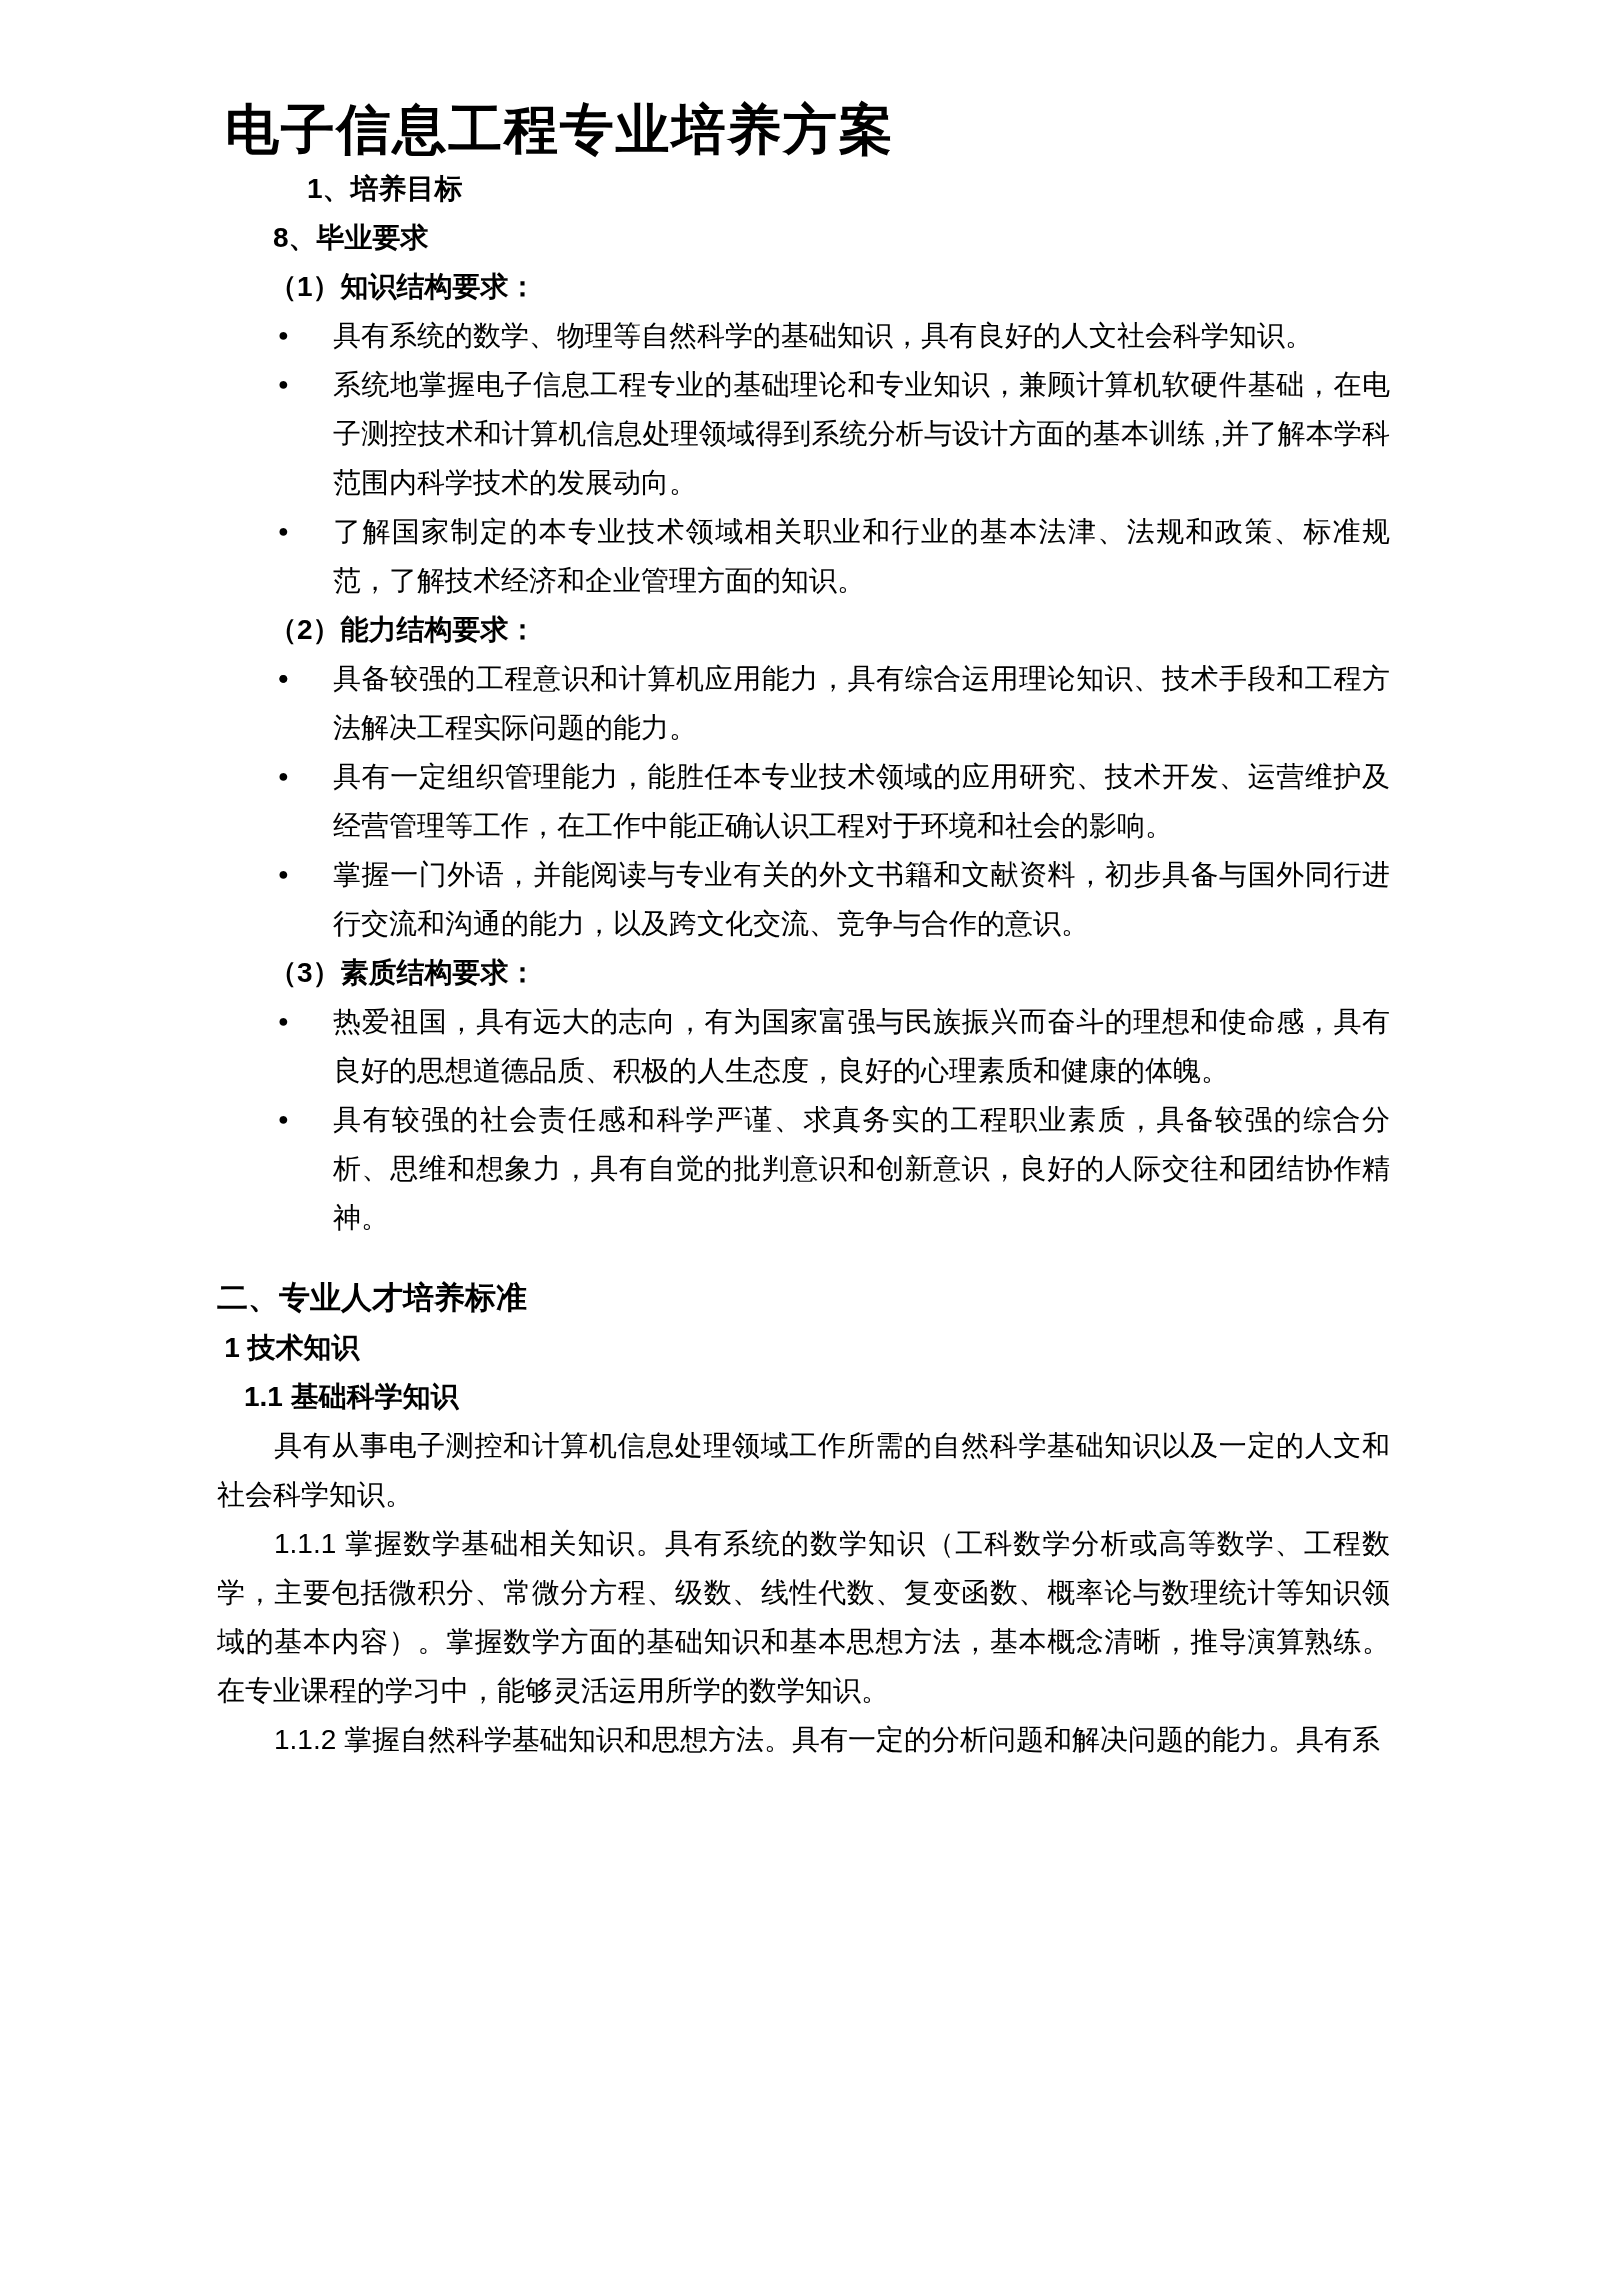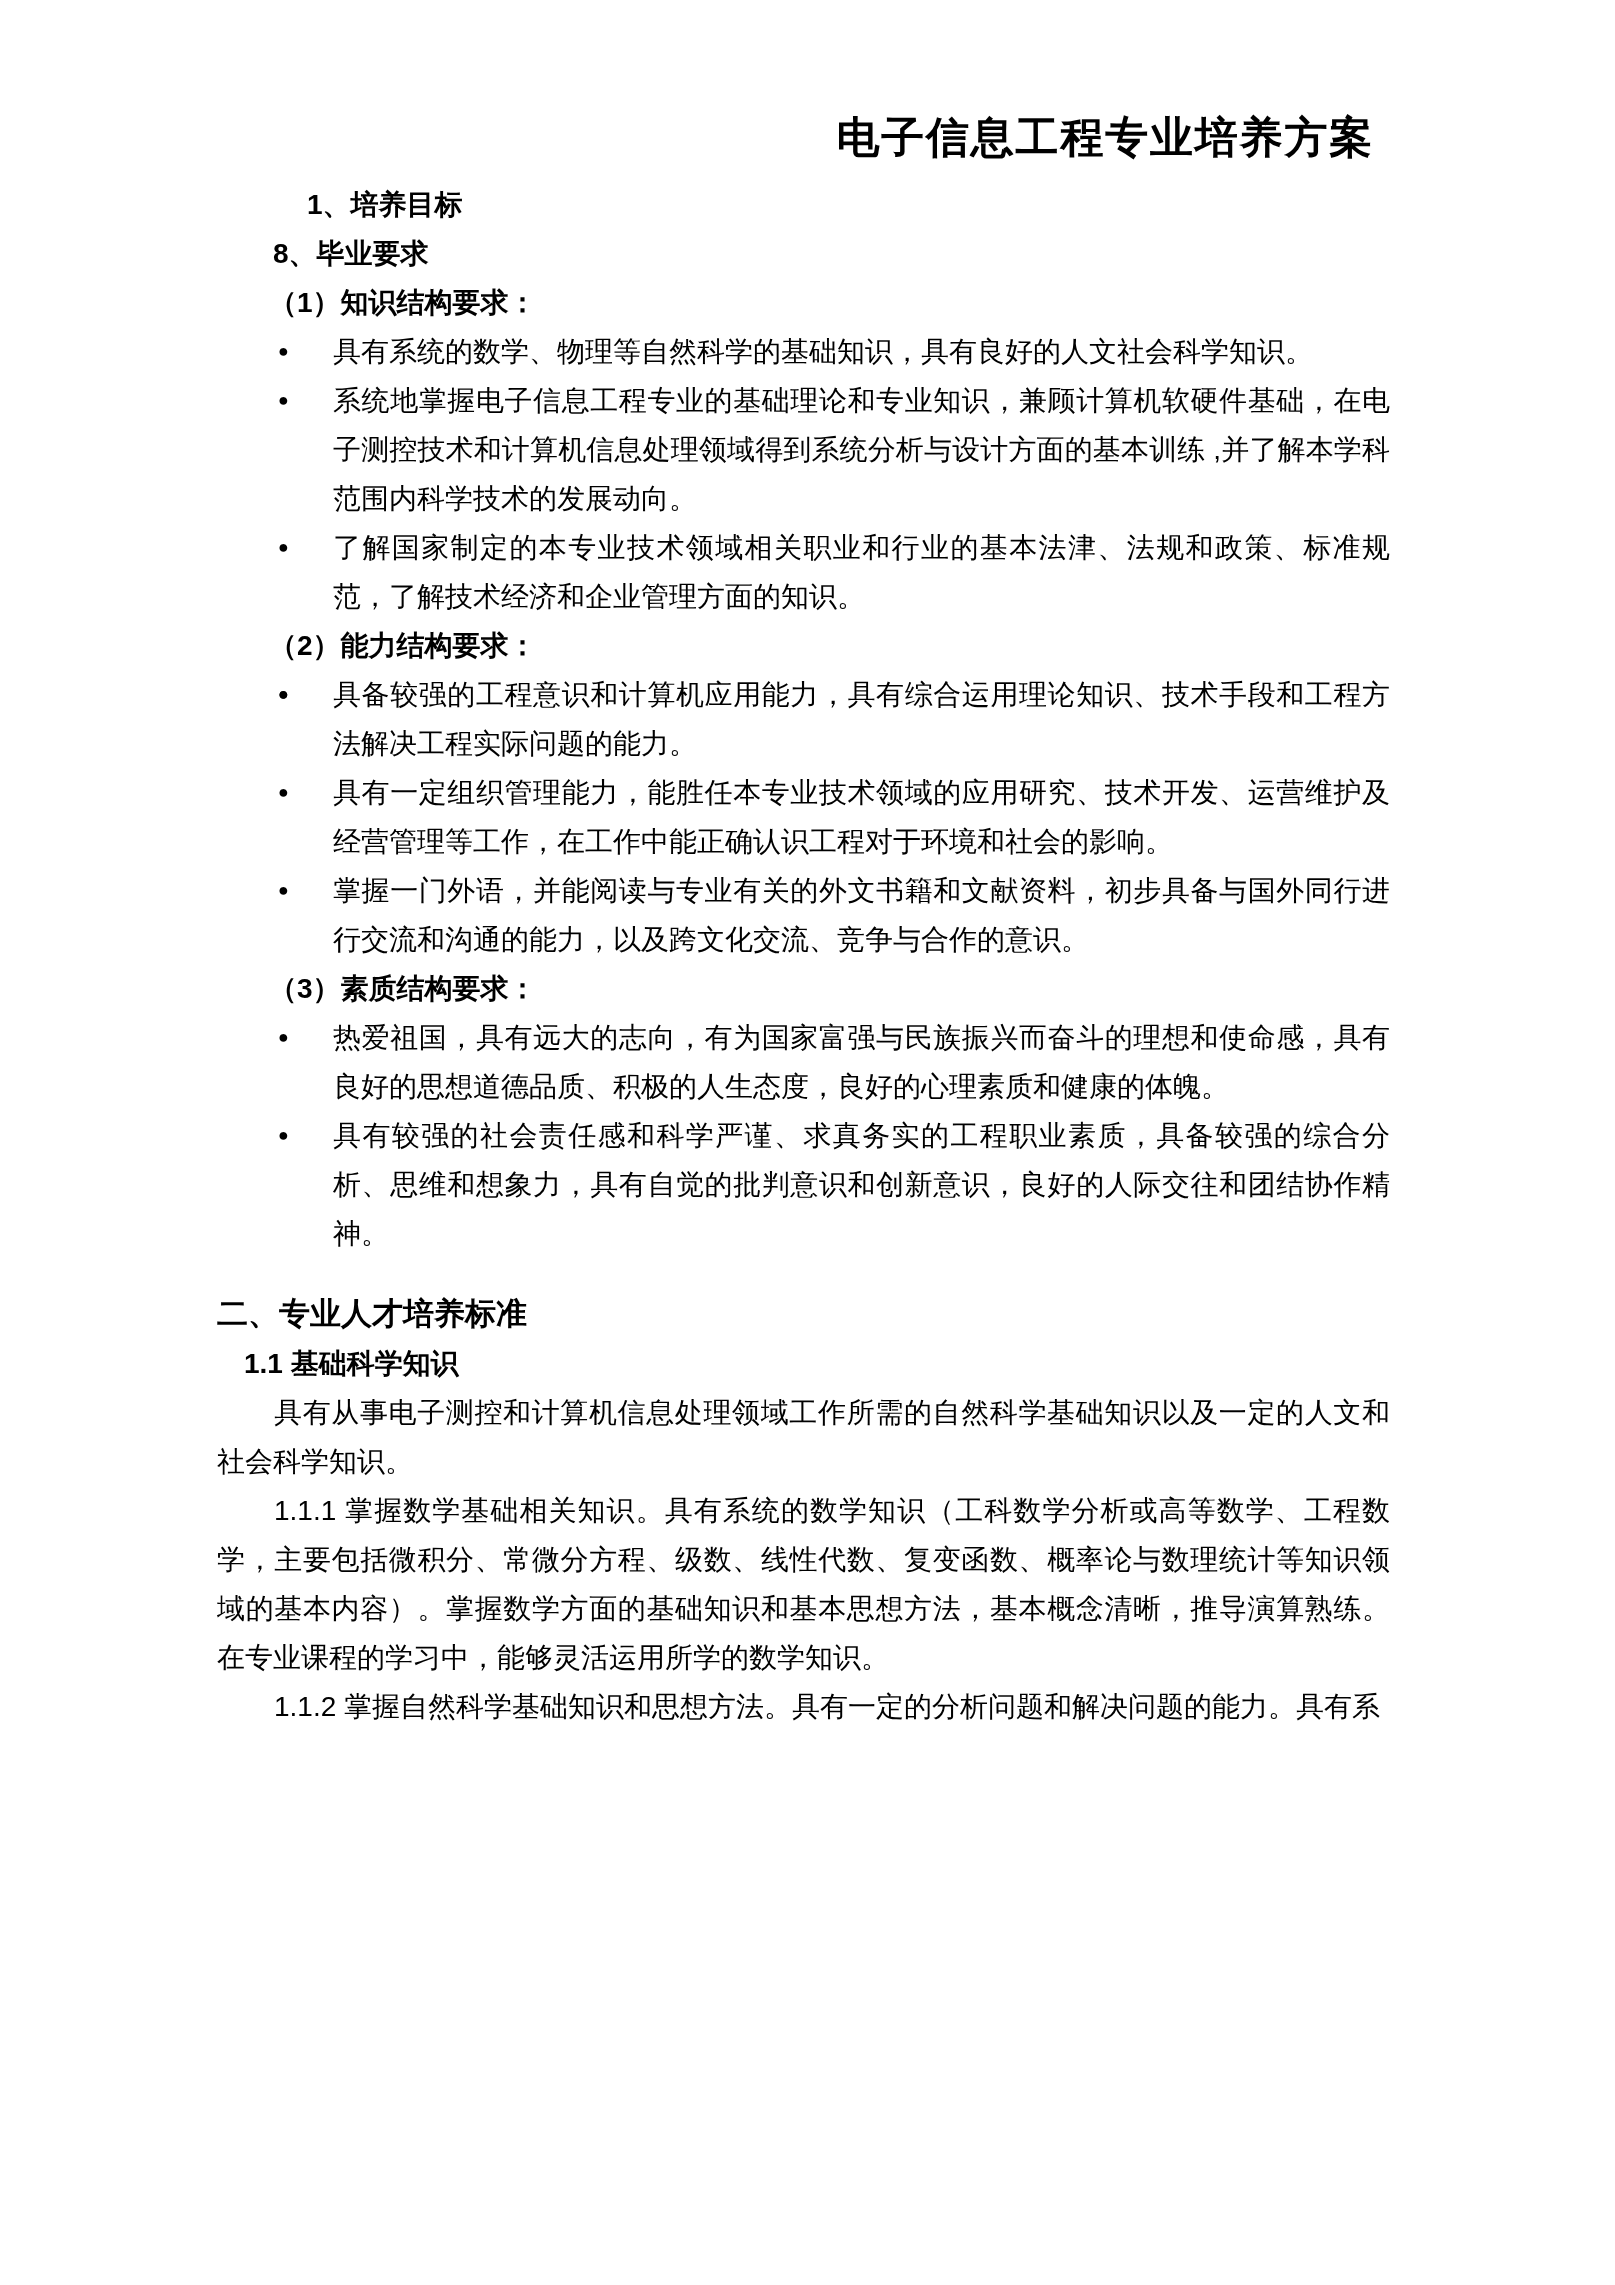--- a/index.html
+++ b/index.html
@@ -12,26 +12,26 @@
     width: 1616px;
     height: 2285px;
     box-sizing: border-box;
     background: #ffffff;
     color: #000000;
     font-family: "Liberation Sans", sans-serif;
     padding: 94px 226px 0 217px;
     overflow: hidden;
   }
   .doc-title {
-    margin: 16px;
-    font-size: 43px;
+    margin: 8px;
+    font-size: 54px;
     line-height: 54px;
     font-weight: 700;
     letter-spacing: 1.8px;
-    text-align: right;
+    text-align: left;
     white-space: nowrap;
   }
   .h1 {
     margin: 72px 0 0 0;
     font-size: 31px;
     line-height: 51px;
     font-weight: 700;
   }
   .h1.second {
     margin-top: 30px;
@@ -152,20 +152,21 @@
       <span>热爱祖国，具有远大的志向，有为国家富强与民族振兴而奋斗的理想和使命感，具有良好的思想道德品质、积极的人生态度，良好的心理素质和健康的体魄。</span>
     </li>
     <li>
       <span class="dot">●</span>
       <span>具有较强的社会责任感和科学严谨、求真务实的工程职业素质，具备较强的综合分析、思维和想象力，具有自觉的批判意识和创新意识，良好的人际交往和团结协作精神。</span>
     </li>
   </ul>
 
   <div class="h1 second">二、专业人才培养标准</div>
 
+  <div class="h2">1 技术知识</div>
 
   <div class="h3">1.1 基础科学知识</div>
 
   <p class="wide-para">具有从事电子测控和计算机信息处理领域工作所需的自然科学基础知识以及一定的人文和社会科学知识。</p>
 
   <p class="wide-para">1.1.1 掌握数学基础相关知识。具有系统的数学知识（工科数学分析或高等数学、工程数学，主要包括微积分、常微分方程、级数、线性代数、复变函数、概率论与数理统计等知识领域的基本内容）。掌握数学方面的基础知识和基本思想方法，基本概念清晰，推导演算熟练。在专业课程的学习中，能够灵活运用所学的数学知识。</p>
 
   <p class="wide-para">1.1.2 掌握自然科学基础知识和思想方法。具有一定的分析问题和解决问题的能力。具有系</p>
 
 </div>

